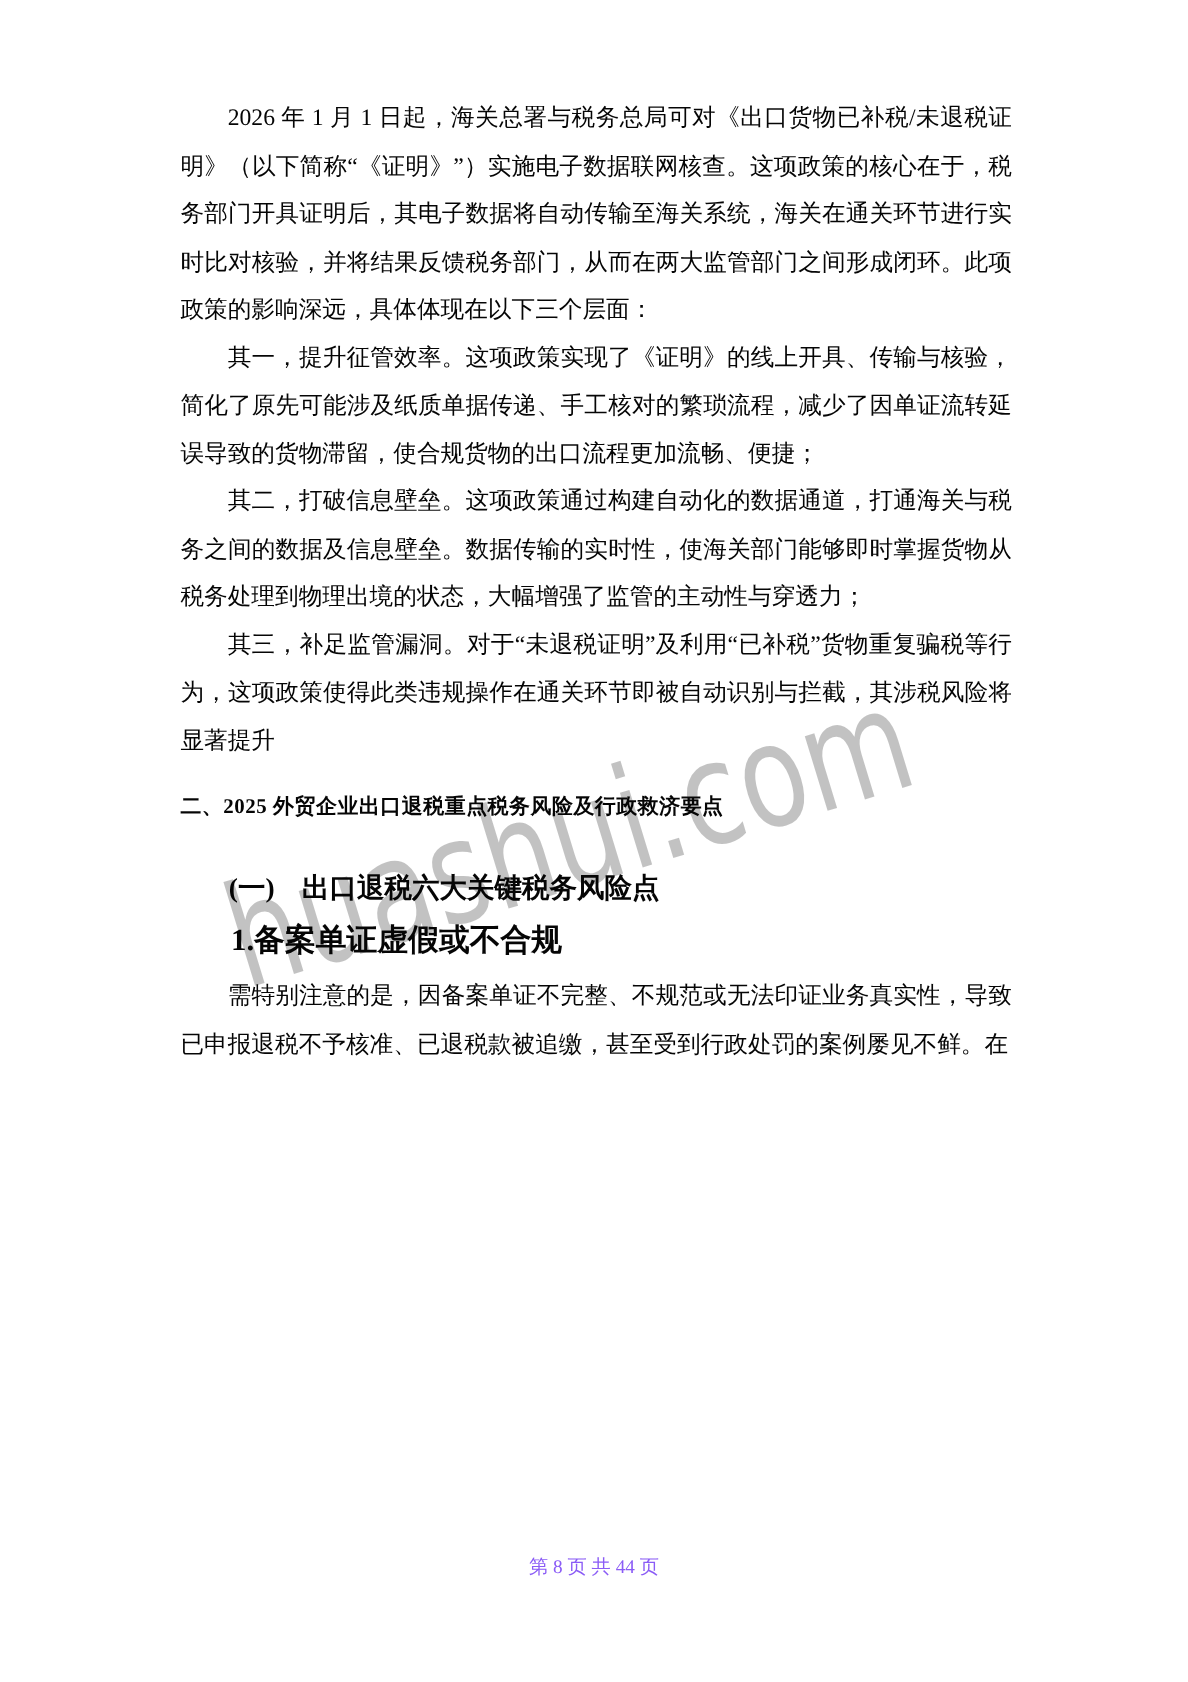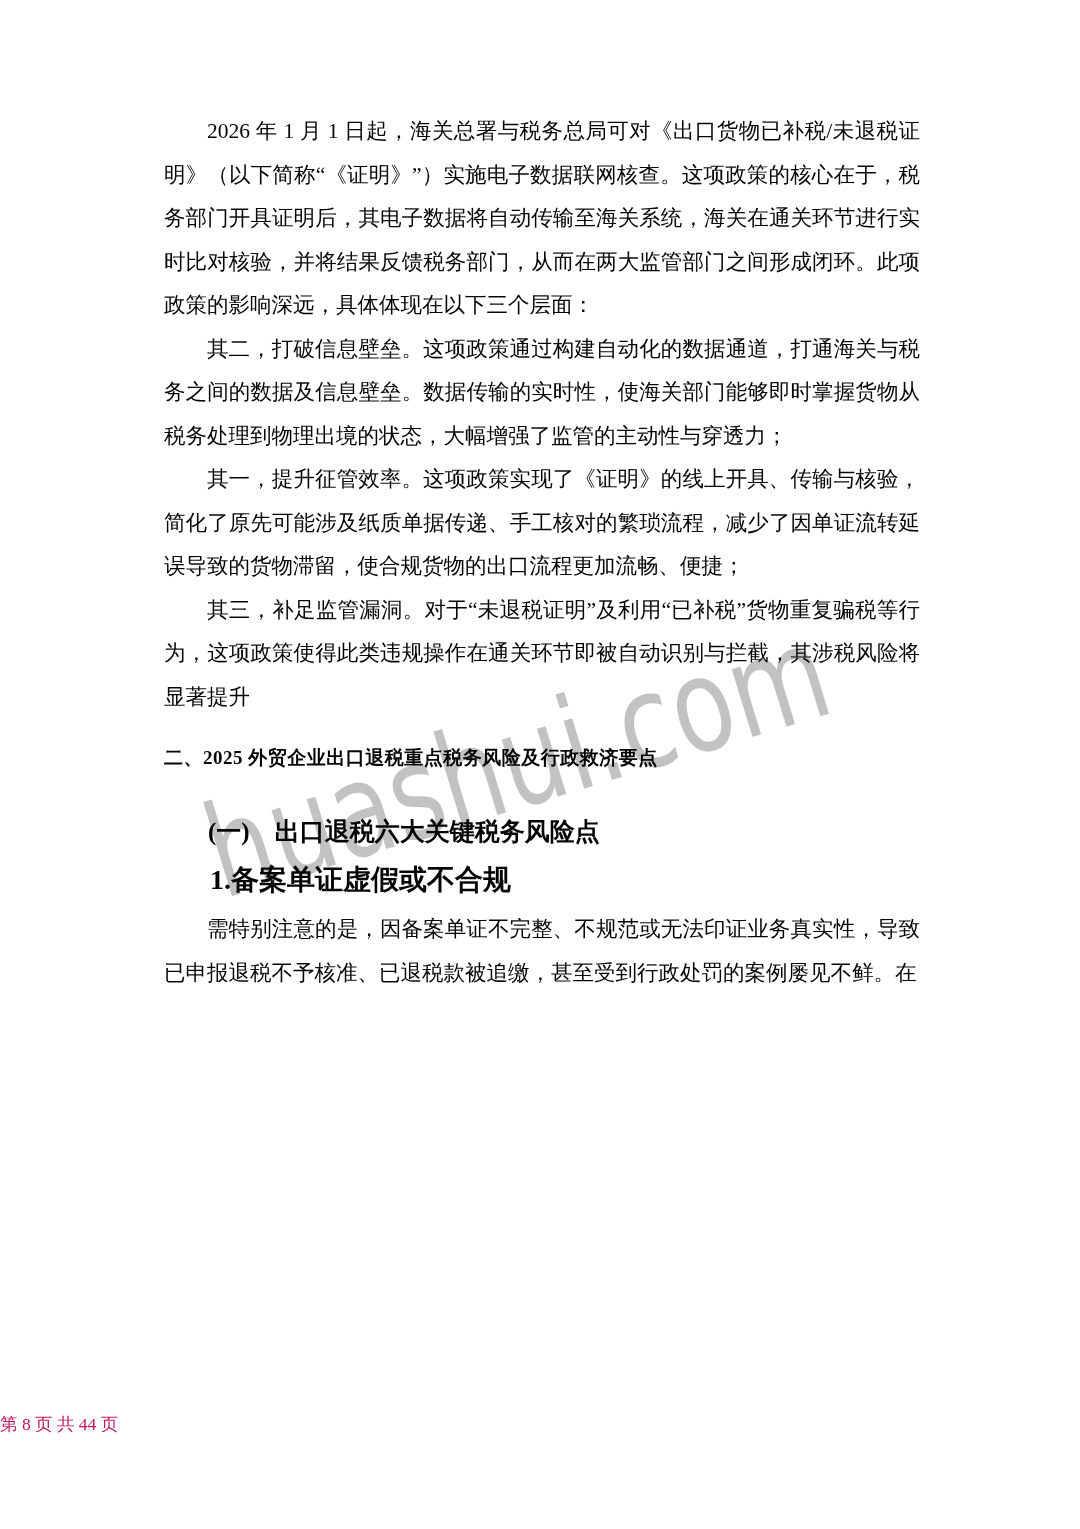--- a/index.html
+++ b/index.html
@@ -24,21 +24,21 @@
     color: rgba(0, 0, 0, 0.24);
     white-space: nowrap;
     z-index: 0;
     user-select: none;
   }
   .content {
     position: absolute;
     left: 164px;
     top: 0;
     width: 756px;
-    padding-top: 110px;
+    padding-top: 86px;
     z-index: 1;
   }
   p.body {
     margin: 0;
     font-size: 21.5px;
     line-height: 43.5px;
     text-align: justify;
     text-justify: inter-character;
     text-indent: 2em;
   }
@@ -64,41 +64,41 @@
     font-size: 28px;
     line-height: 29px;
     font-weight: bold;
   }
   p.body.after-heading { margin-top: 24px; }
   .footer {
     position: absolute;
     left: 0;
     top: 1412px;
     width: 1080px;
-    text-align: left;
+    text-align: center;
     font-size: 17.5px;
     line-height: 24px;
-    color: #be185d;
+    color: #8b5cf6;
     z-index: 1;
   }
 </style>
 </head>
 <body>
 
 <div class="page">
 
   <div class="watermark">huashui.com</div>
 
   <div class="content">
 
     <p class="body">2026 年 1 月 1 日起，海关总署与税务总局可对《出口货物已补税/未退税证明》（以下简称“《证明》”）实施电子数据联网核查。这项政策的核心在于，税务部门开具证明后，其电子数据将自动传输至海关系统，海关在通关环节进行实时比对核验，并将结果反馈税务部门，从而在两大监管部门之间形成闭环。此项政策的影响深远，具体体现在以下三个层面：</p>
 
+    <p class="body">其一，提升征管效率。这项政策实现了《证明》的线上开具、传输与核验，简化了原先可能涉及纸质单据传递、手工核对的繁琐流程，减少了因单证流转延误导致的货物滞留，使合规货物的出口流程更加流畅、便捷；</p>
+
     <p class="body">其二，打破信息壁垒。这项政策通过构建自动化的数据通道，打通海关与税务之间的数据及信息壁垒。数据传输的实时性，使海关部门能够即时掌握货物从税务处理到物理出境的状态，大幅增强了监管的主动性与穿透力；</p>
-
-    <p class="body">其一，提升征管效率。这项政策实现了《证明》的线上开具、传输与核验，简化了原先可能涉及纸质单据传递、手工核对的繁琐流程，减少了因单证流转延误导致的货物滞留，使合规货物的出口流程更加流畅、便捷；</p>
 
     <p class="body">其三，补足监管漏洞。对于“未退税证明”及利用“已补税”货物重复骗税等行为，这项政策使得此类违规操作在通关环节即被自动识别与拦截，其涉税风险将显著提升</p>
 
     <h1 class="sec">二、2025 外贸企业出口退税重点税务风险及行政救济要点</h1>
 
     <h2 class="sub">(一)　出口退税六大关键税务风险点</h2>
 
     <h3 class="item">1.备案单证虚假或不合规</h3>
 
 

